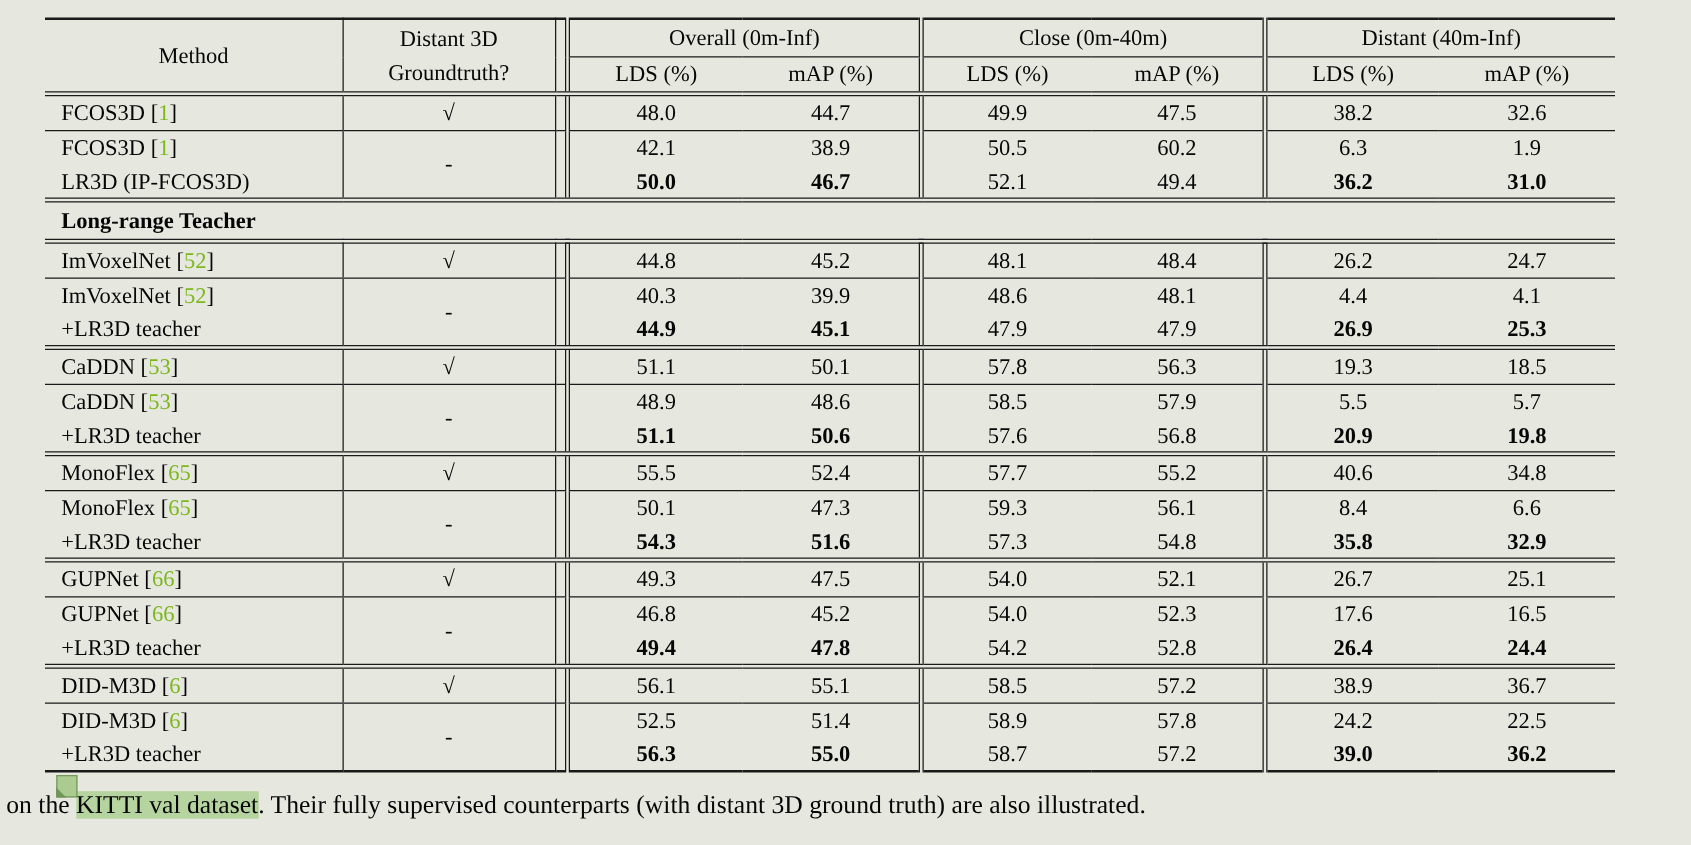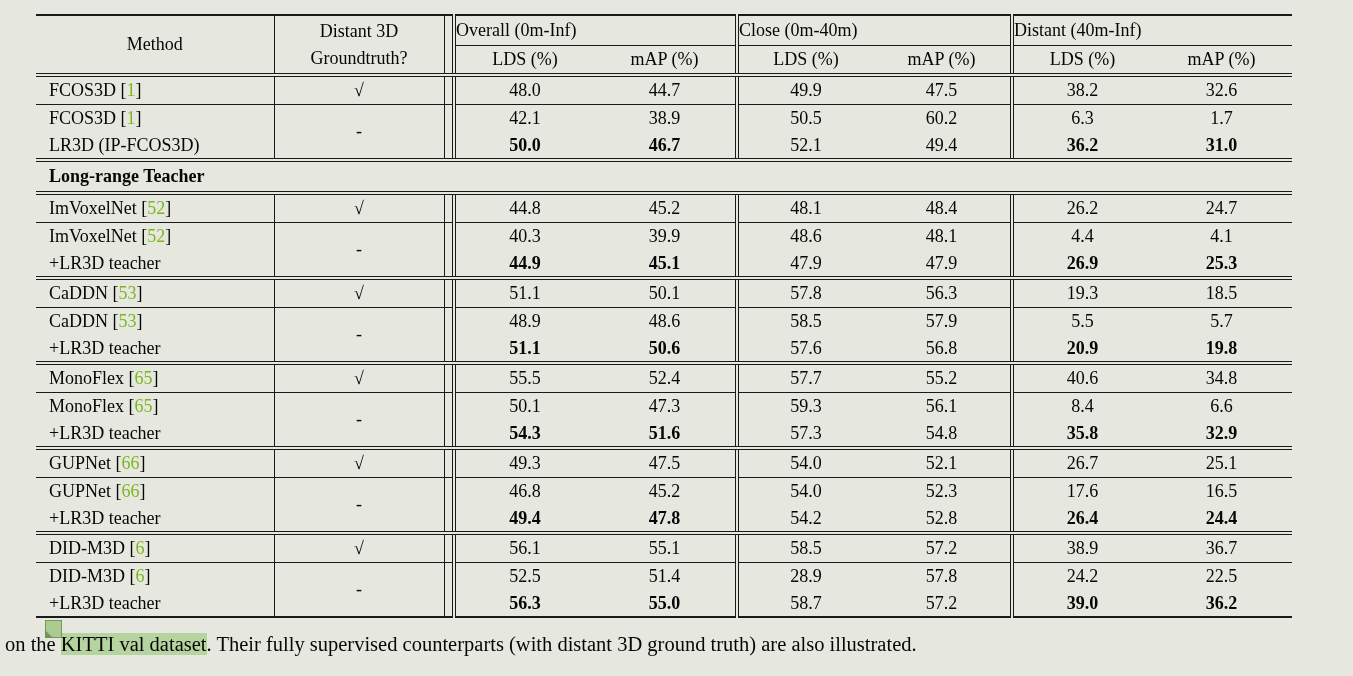--- a/index.html
+++ b/index.html
@@ -30,21 +30,21 @@
   .gtc{border-left:1px solid #1a1a1a;border-right:1px solid #1a1a1a;text-align:center;}
   .gs{border-left:4px double #1a1a1a;margin-left:36px;}               
   .c{text-align:center;}
   .m{text-align:left;padding-left:13px;}
   .bld{font-weight:bold;}
   .g{color:#7cb71e;}
   
   .hrow1 td{height:29px;}
   .hrow2 td{height:27px;}
   .hbot{border-bottom:4px double #1a1a1a;}
-  .gtitle{border-bottom:1px solid #1a1a1a;border-left:4px double #1a1a1a;margin-left:24px;}
+  .gtitle{border-bottom:1px solid #1a1a1a;border-left:4px double #1a1a1a;text-align:center;margin-left:24px;}
   .hc{text-align:center;}
   td.hgt div{line-height:27px;text-align:center;}
   
   .sec td{font-weight:bold;padding-left:13px;height:29px;border-bottom:4px double #1a1a1a;}
   
   tr.sup td{height:27px;}
   tr.unsup td div{line-height:26.5px;}
   
   .caption{margin:11px 0 0 5px;font-size:20.5px;line-height:30px;width:1345px;}
   .hl{background:#b6d4a0;position:relative;}
@@ -129,21 +129,21 @@
         </td>
     <td class="c">
           <div>60.2</div>
           <div>49.4</div>
         </td>
     <td class="c gs">
           <div>6.3</div>
           <div class="bld">36.2</div>
         </td>
     <td class="c">
-          <div>1.7</div>
+          <div>1.9</div>
           <div class="bld">31.0</div>
         </td>
   </tr>
 
   <tr class="sec">
     <td colspan="9">Long-range Teacher</td>
   </tr>
 
   <tr class="sup hr1">
     <td class="m"><span>ImVoxelNet [</span><span class="g">52</span><span>]</span></td>
@@ -341,21 +341,21 @@
     <td></td>
     <td class="c gs">
           <div>52.5</div>
           <div class="bld">56.3</div>
         </td>
     <td class="c">
           <div>51.4</div>
           <div class="bld">55.0</div>
         </td>
     <td class="c gs">
-          <div>28.9</div>
+          <div>58.9</div>
           <div>58.7</div>
         </td>
     <td class="c">
           <div>57.8</div>
           <div>57.2</div>
         </td>
     <td class="c gs">
           <div>24.2</div>
           <div class="bld">39.0</div>
         </td>

